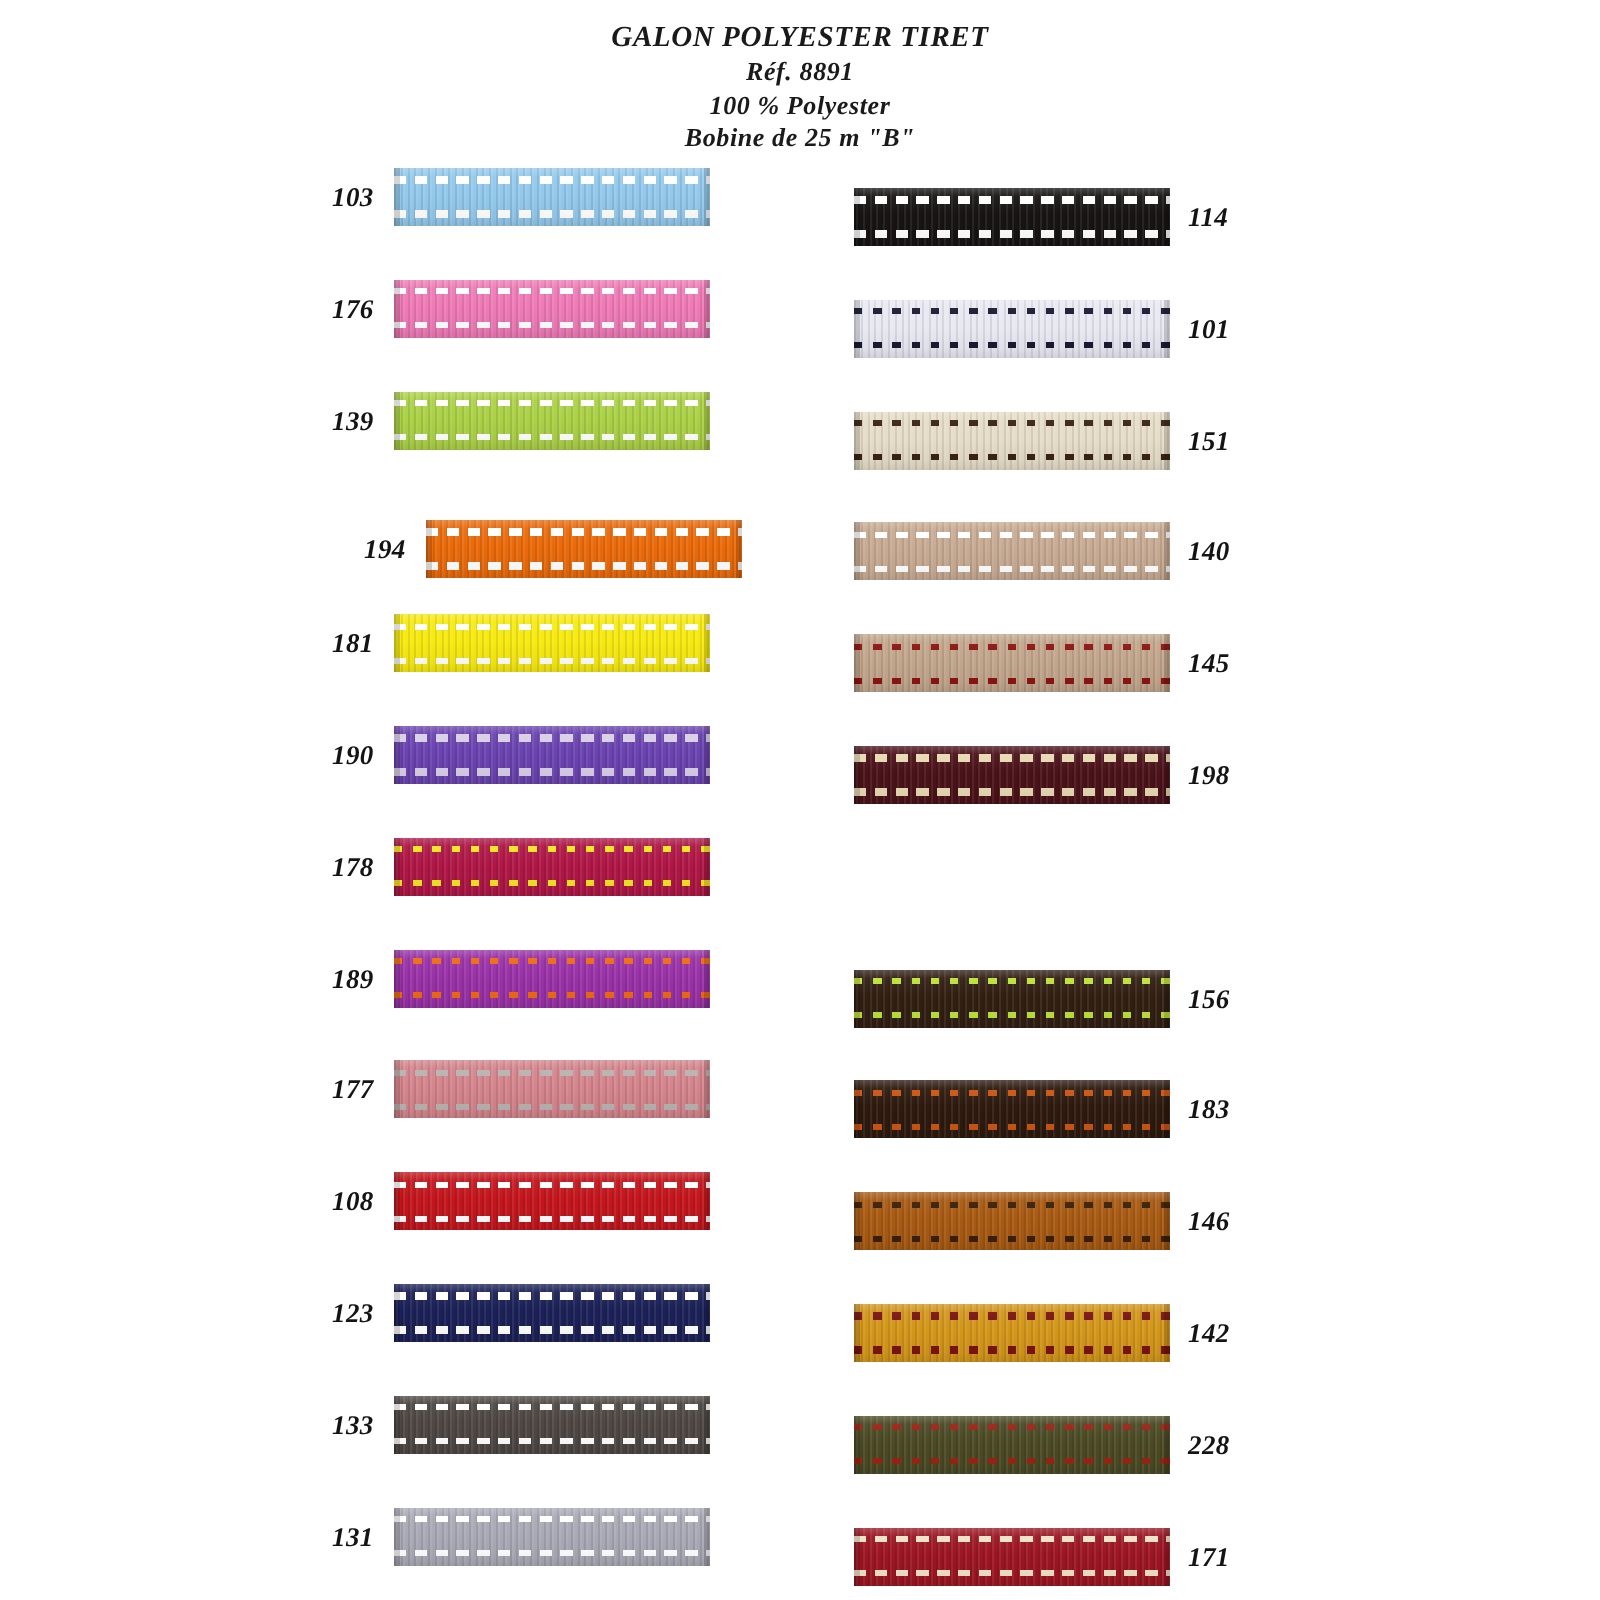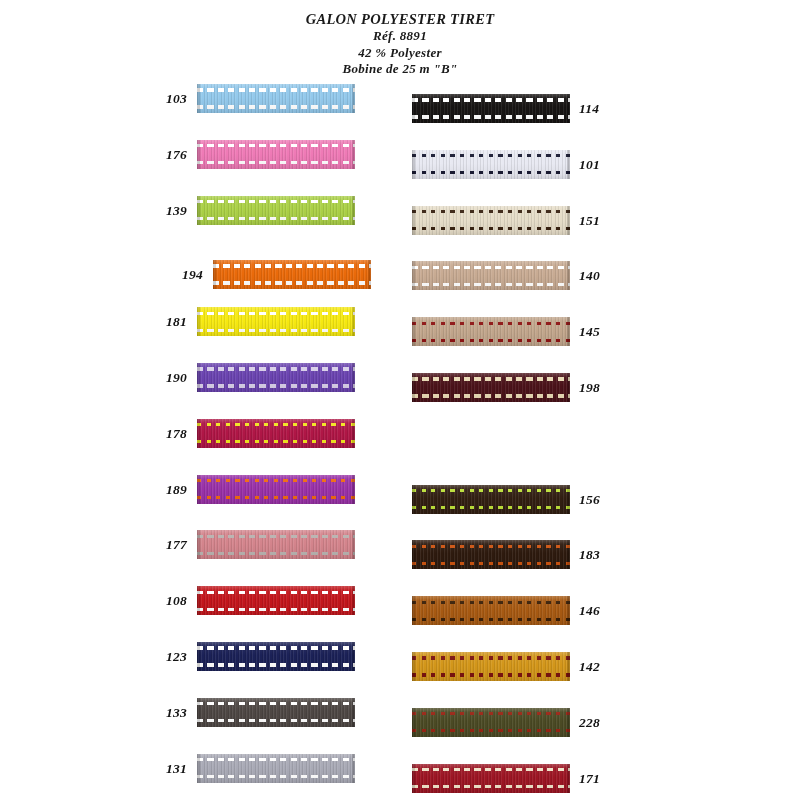--- a/index.html
+++ b/index.html
@@ -40,21 +40,21 @@
     position: absolute;
     top: 0; left: 0;
     width: 680px;
     height: 800px;
   }
   .row {
     position: absolute;
     height: 30px;
   }
   .row.left  { left: 160px; width: 200px; }
-  .row.right { left: 410px; width: 200px; }
+  .row.right { left: 425px; width: 200px; }
 
   .code {
     position: absolute;
     top: 50%;
     transform: translateY(-50%);
     font-style: italic;
     font-weight: bold;
     font-size: 13.5px;
     color: #141414;
     white-space: nowrap;
@@ -118,21 +118,21 @@
   }
   .ribbon .edge-l { left: 0; }
   .ribbon .edge-r { right: 0; }
 </style>
 </head>
 <body>
 
 <div id="header">
   <div class="hline l1">GALON POLYESTER TIRET</div>
   <div class="hline l2">Réf. 8891</div>
-  <div class="hline l3">42 % Polyester</div>
+  <div class="hline l3">100 % Polyester</div>
   <div class="hline l4">Bobine de 25 m "B"</div>
 </div>
 
 <div id="catalog">
     <div class="row left" style="top: 84px;">
       <div class="ribbon" style="background: rgb(147, 201, 236);">
         <div class="rib"></div>
         <div class="stitch top" style="background-image: repeating-linear-gradient(to right, rgb(255, 255, 255) 0px, rgb(255, 255, 255) 6.2px, rgba(0, 0, 0, 0) 6.2px, rgba(0, 0, 0, 0) 10.4px);"></div>
         <div class="stitch bottom" style="background-image: repeating-linear-gradient(to right, rgb(255, 255, 255) 0px, rgb(255, 255, 255) 6.2px, rgba(0, 0, 0, 0) 6.2px, rgba(0, 0, 0, 0) 10.4px);"></div>
         <div class="shade"></div>

